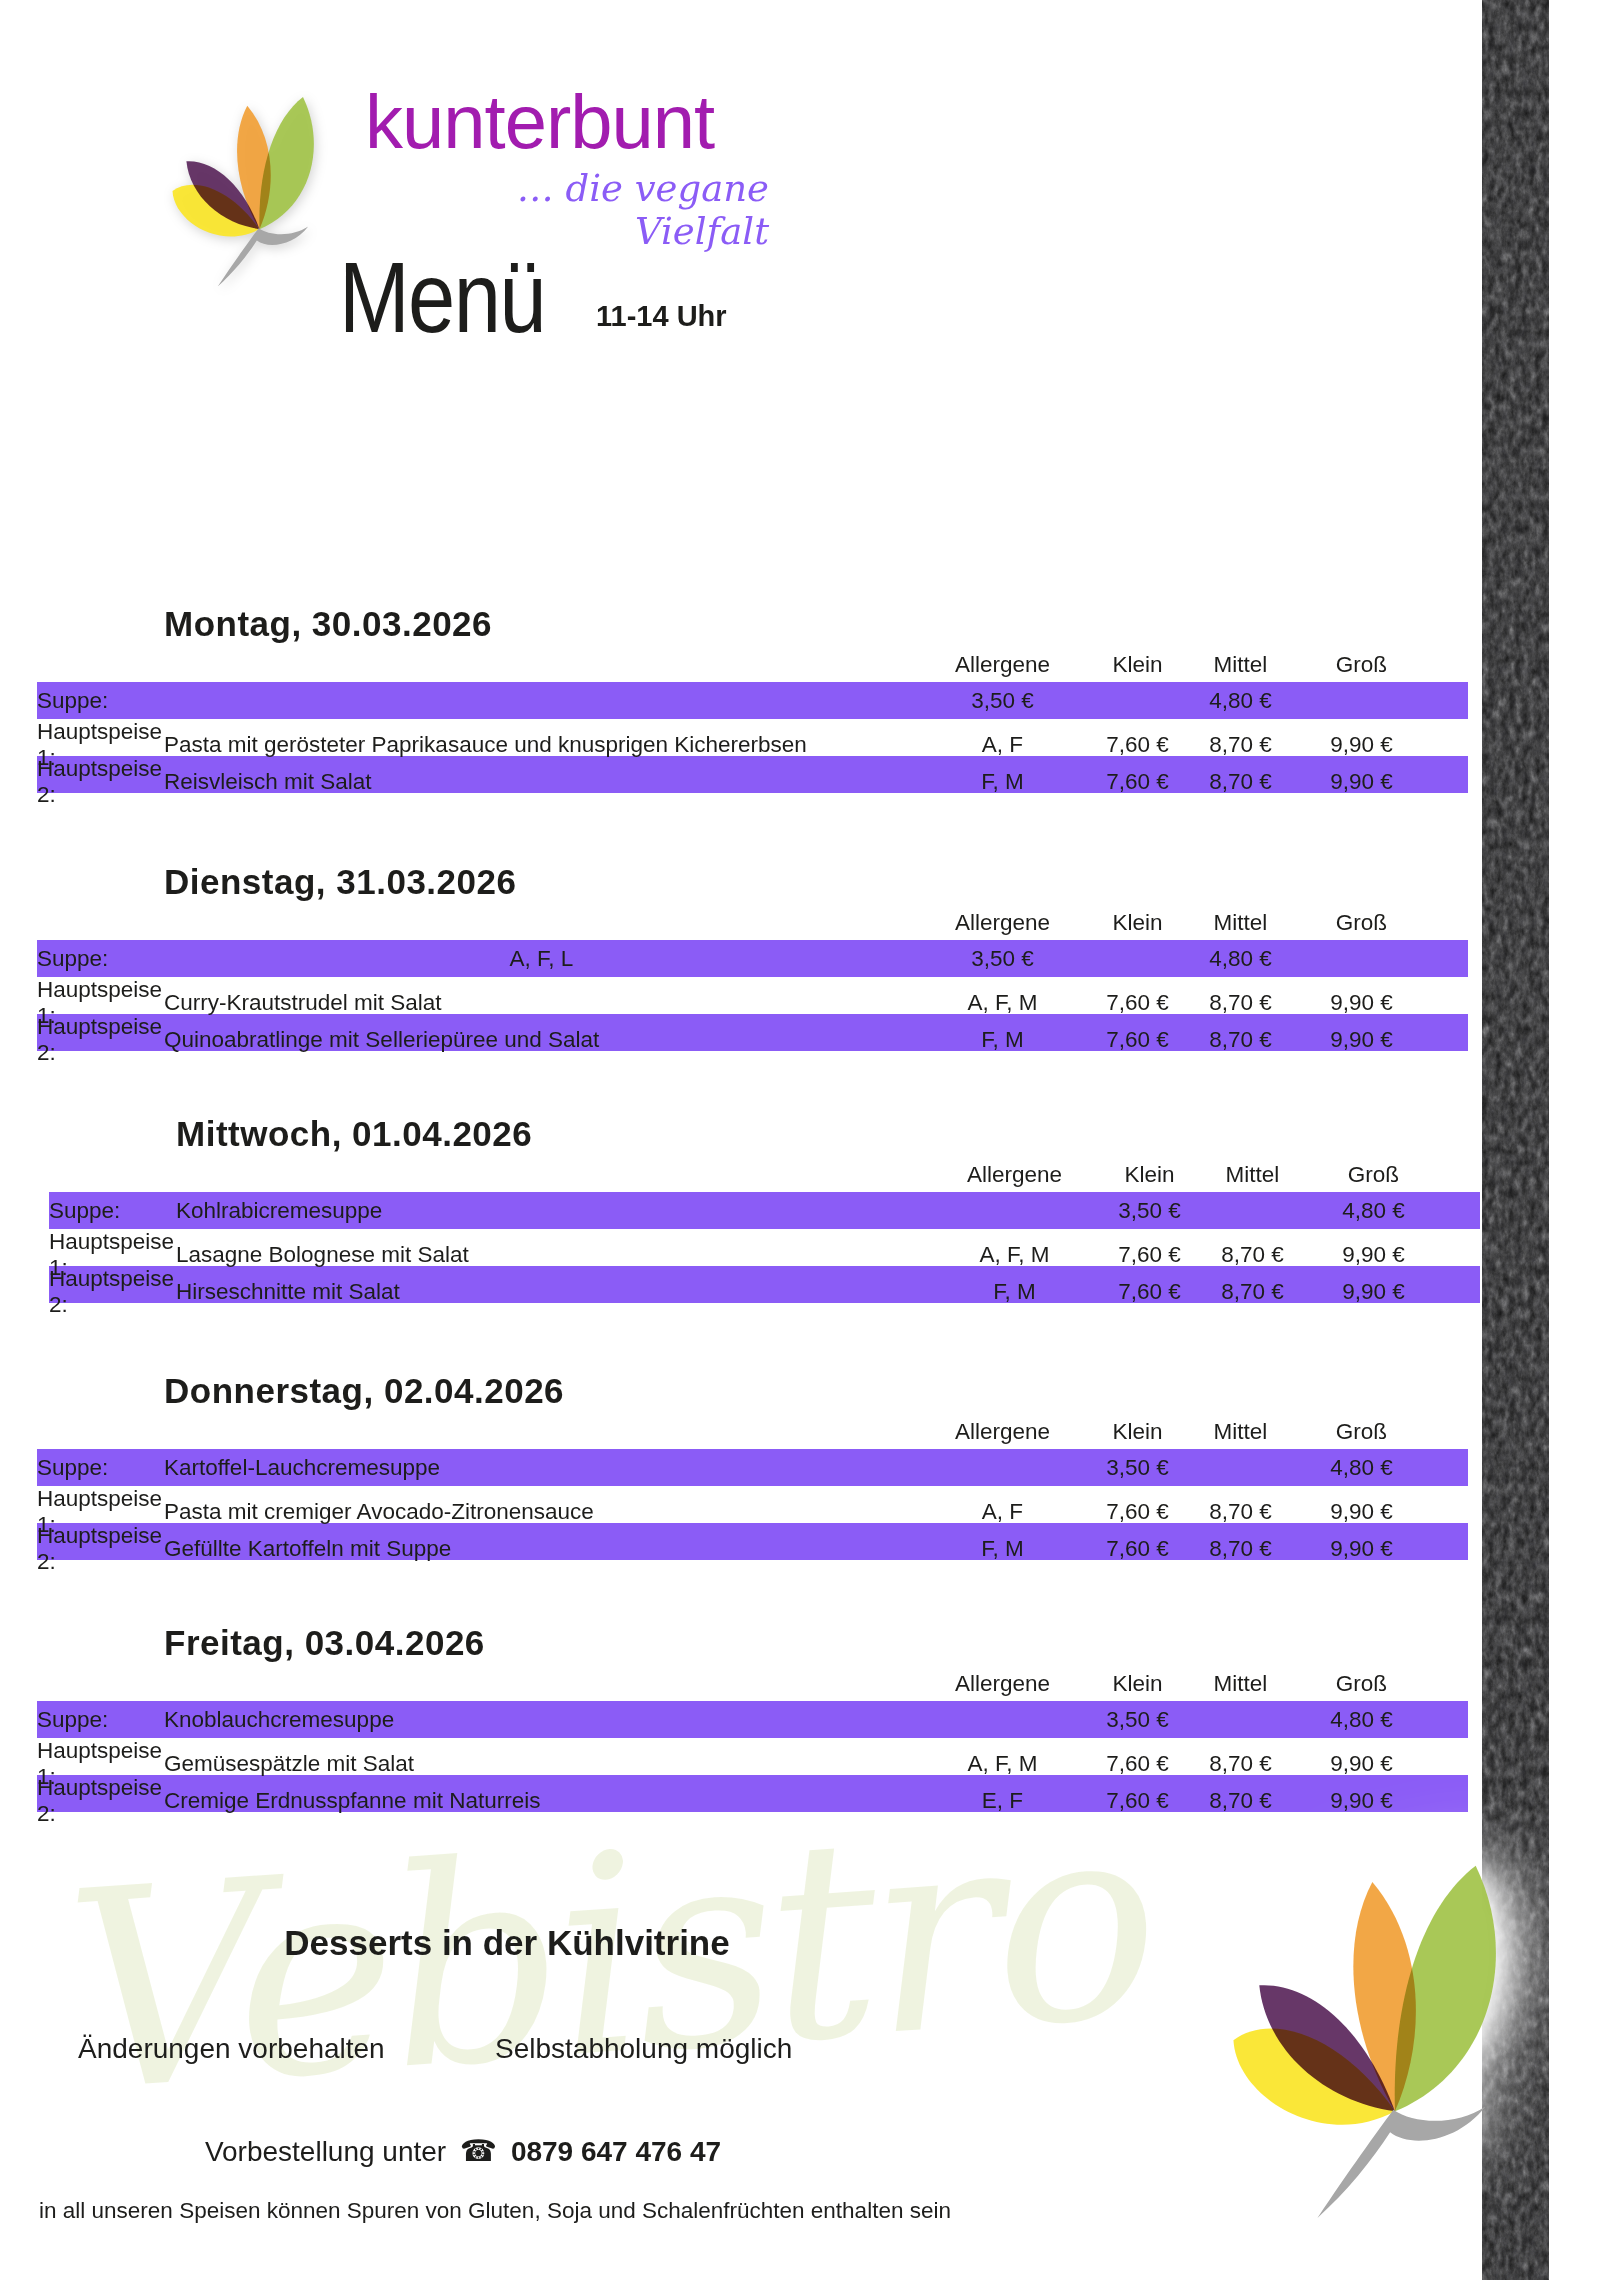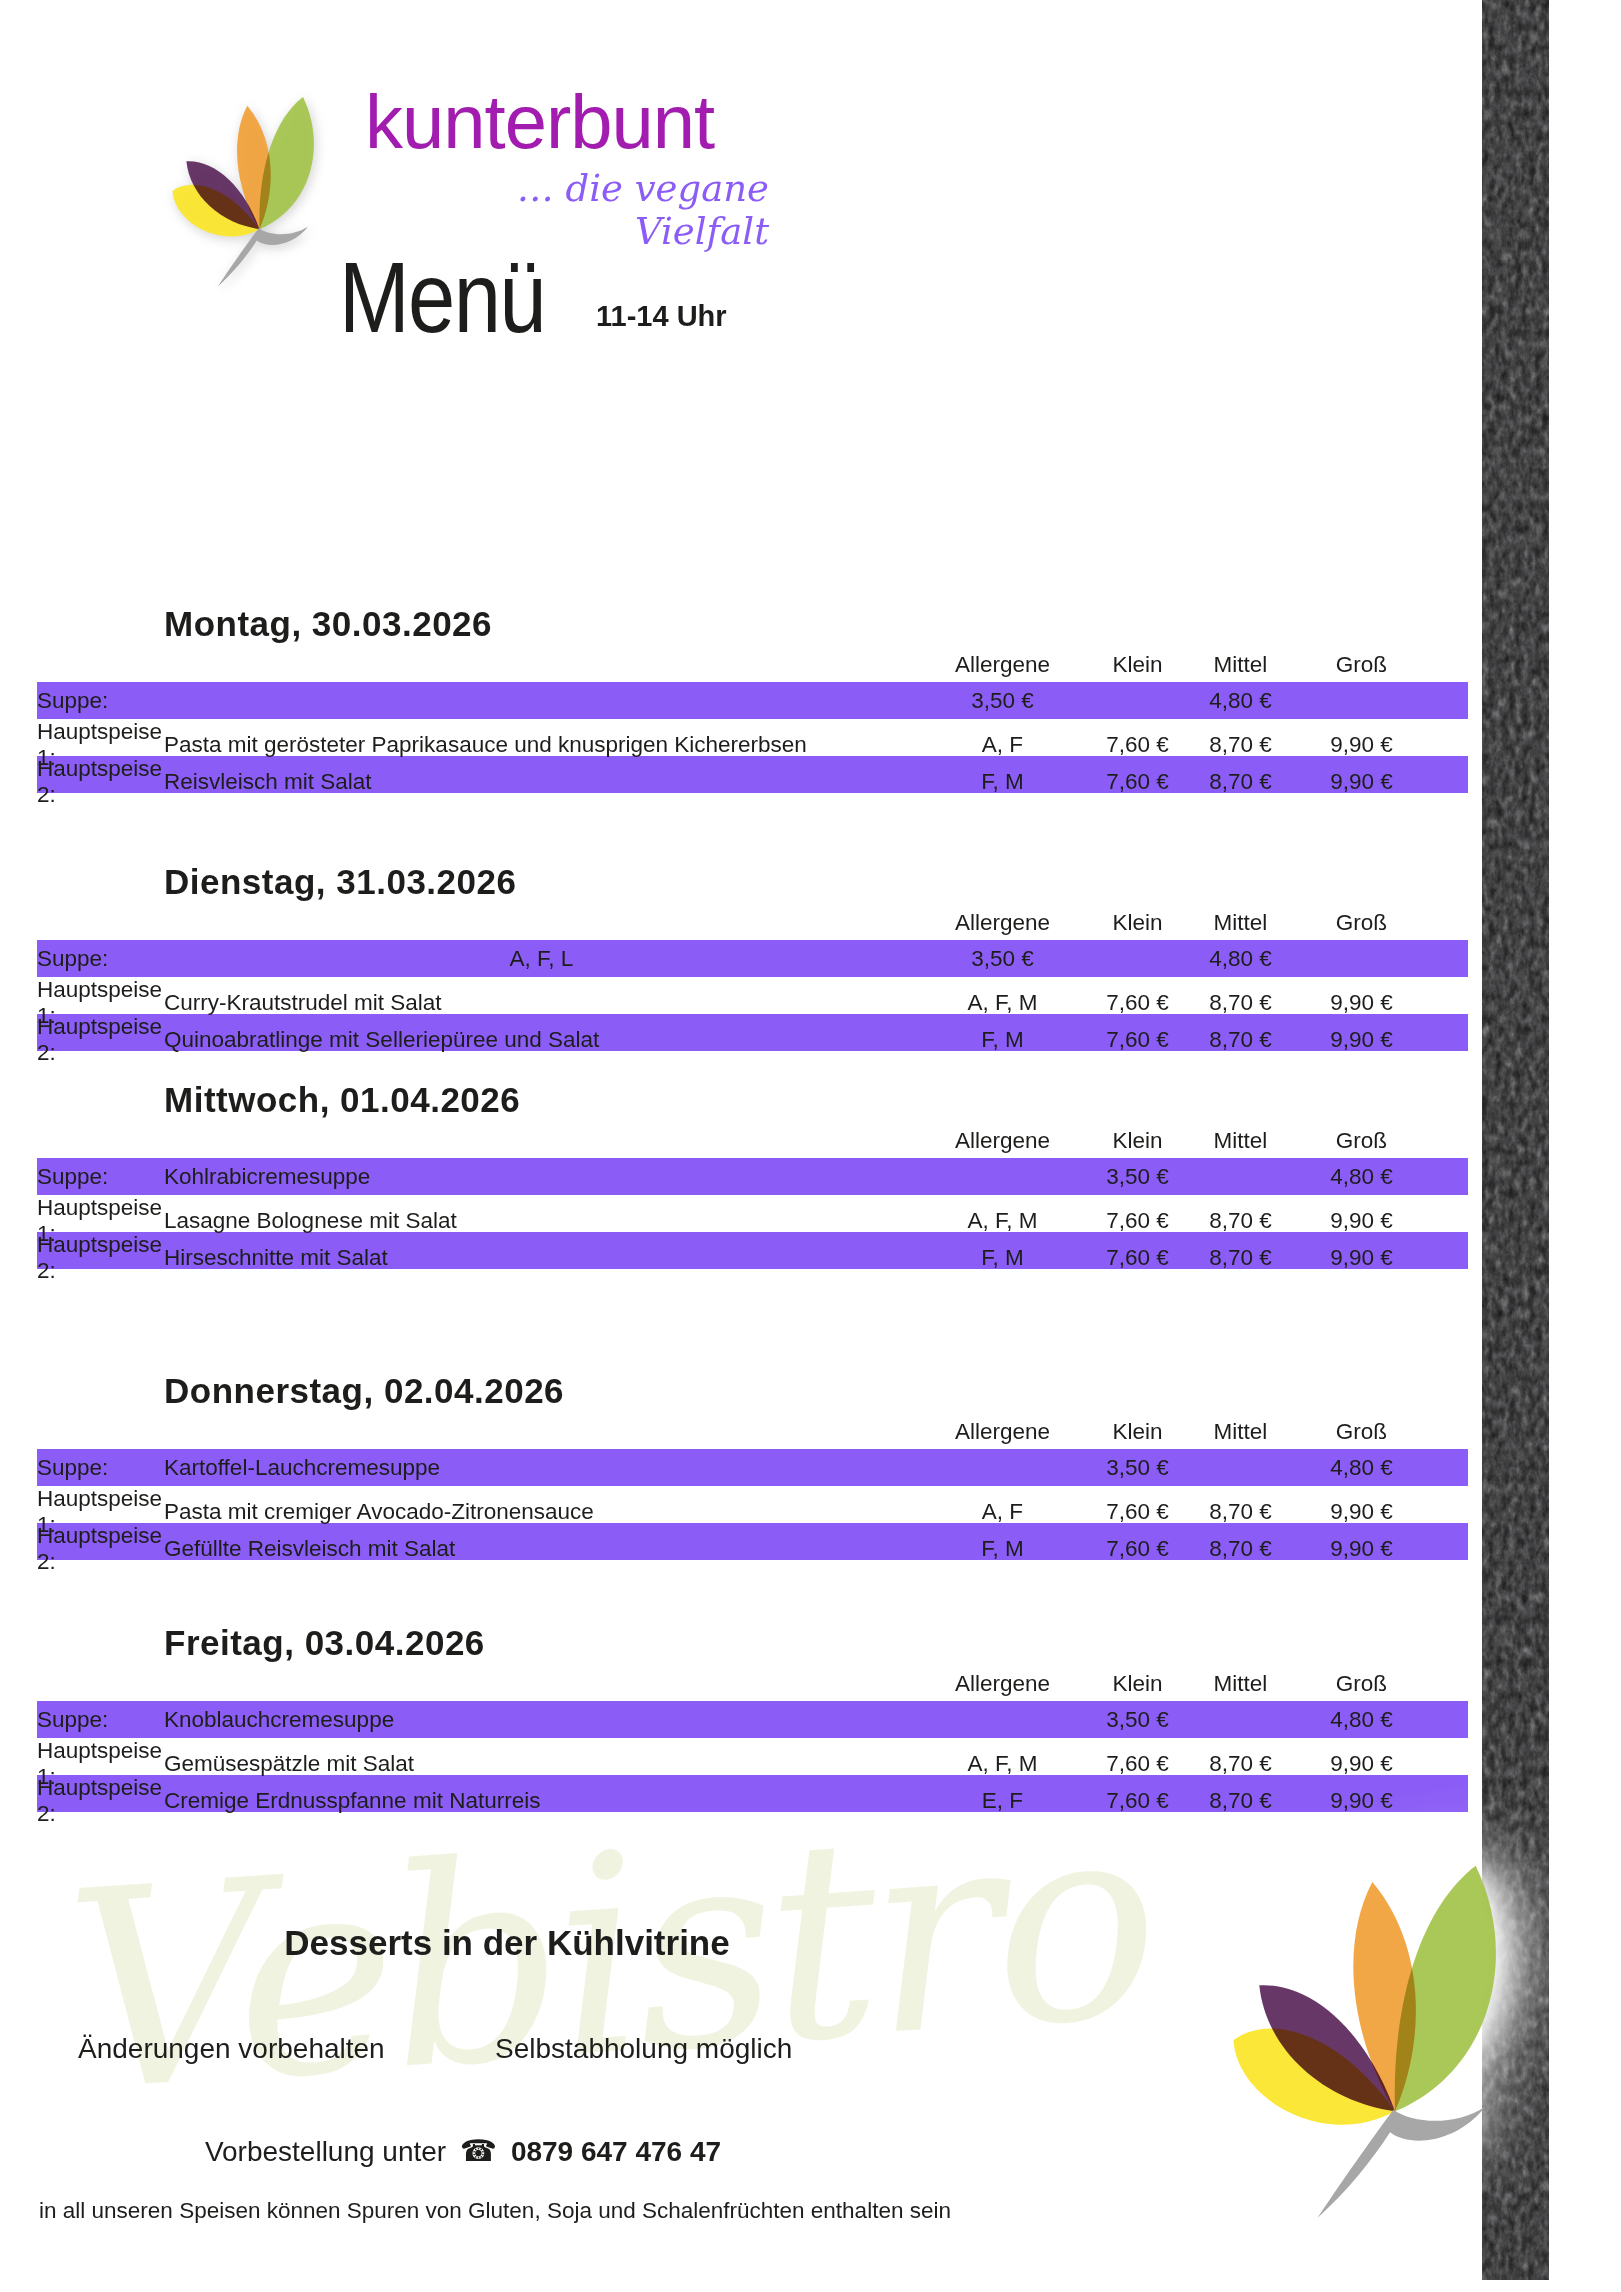--- a/index.html
+++ b/index.html
@@ -163,21 +163,21 @@
         <div class="menu-row striped">
           <div class="cell c0">Hauptspeise 2:</div>
           <div class="cell c1">Quinoabratlinge mit Selleriepüree und Salat</div>
           <div class="cell c2">F, M</div>
           <div class="cell c3">7,60 €</div>
           <div class="cell c4">8,70 €</div>
           <div class="cell c5">9,90 €</div>
         </div>
       </section>
 
-    <section class="day-section" style="top: 1076px;">
+    <section class="day-section" style="top: 1110px; margin-left: 12px;">
       <h2 class="day-title">Mittwoch, 01.04.2026</h2>
       <div class="cols-header">
         <div class="cell"></div>
         <div class="cell"></div>
         <div class="cell">Allergene</div>
         <div class="cell">Klein</div>
         <div class="cell">Mittel</div>
         <div class="cell">Groß</div>
       </div>
     <div class="menu-row striped">
@@ -227,21 +227,21 @@
         <div class="menu-row">
           <div class="cell c0">Hauptspeise 1:</div>
           <div class="cell c1">Pasta mit cremiger Avocado-Zitronensauce</div>
           <div class="cell c2">A, F</div>
           <div class="cell c3">7,60 €</div>
           <div class="cell c4">8,70 €</div>
           <div class="cell c5">9,90 €</div>
         </div>
         <div class="menu-row striped">
           <div class="cell c0">Hauptspeise 2:</div>
-          <div class="cell c1">Gefüllte Reisvleisch mit Salat</div>
+          <div class="cell c1">Gefüllte Kartoffeln mit Suppe</div>
           <div class="cell c2">F, M</div>
           <div class="cell c3">7,60 €</div>
           <div class="cell c4">8,70 €</div>
           <div class="cell c5">9,90 €</div>
         </div>
       </section>
 
     <section class="day-section" style="top: 1619px;">
       <h2 class="day-title">Freitag, 03.04.2026</h2>
       <div class="cols-header">

